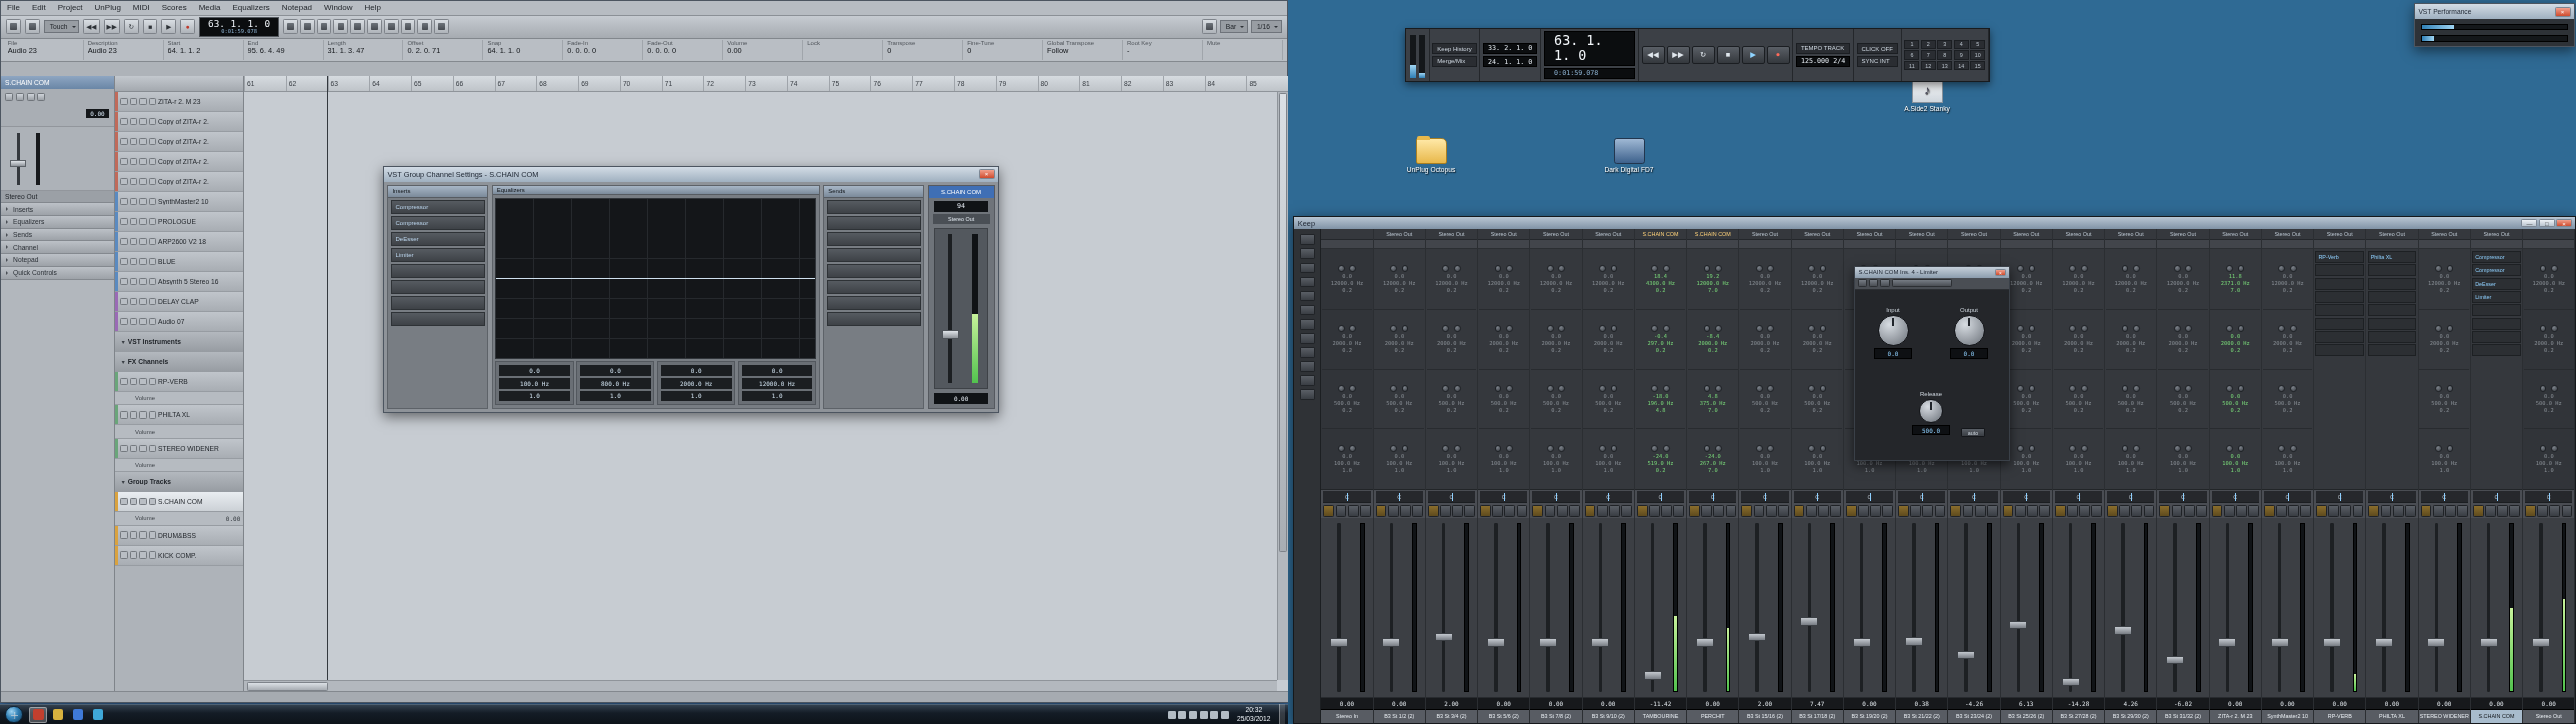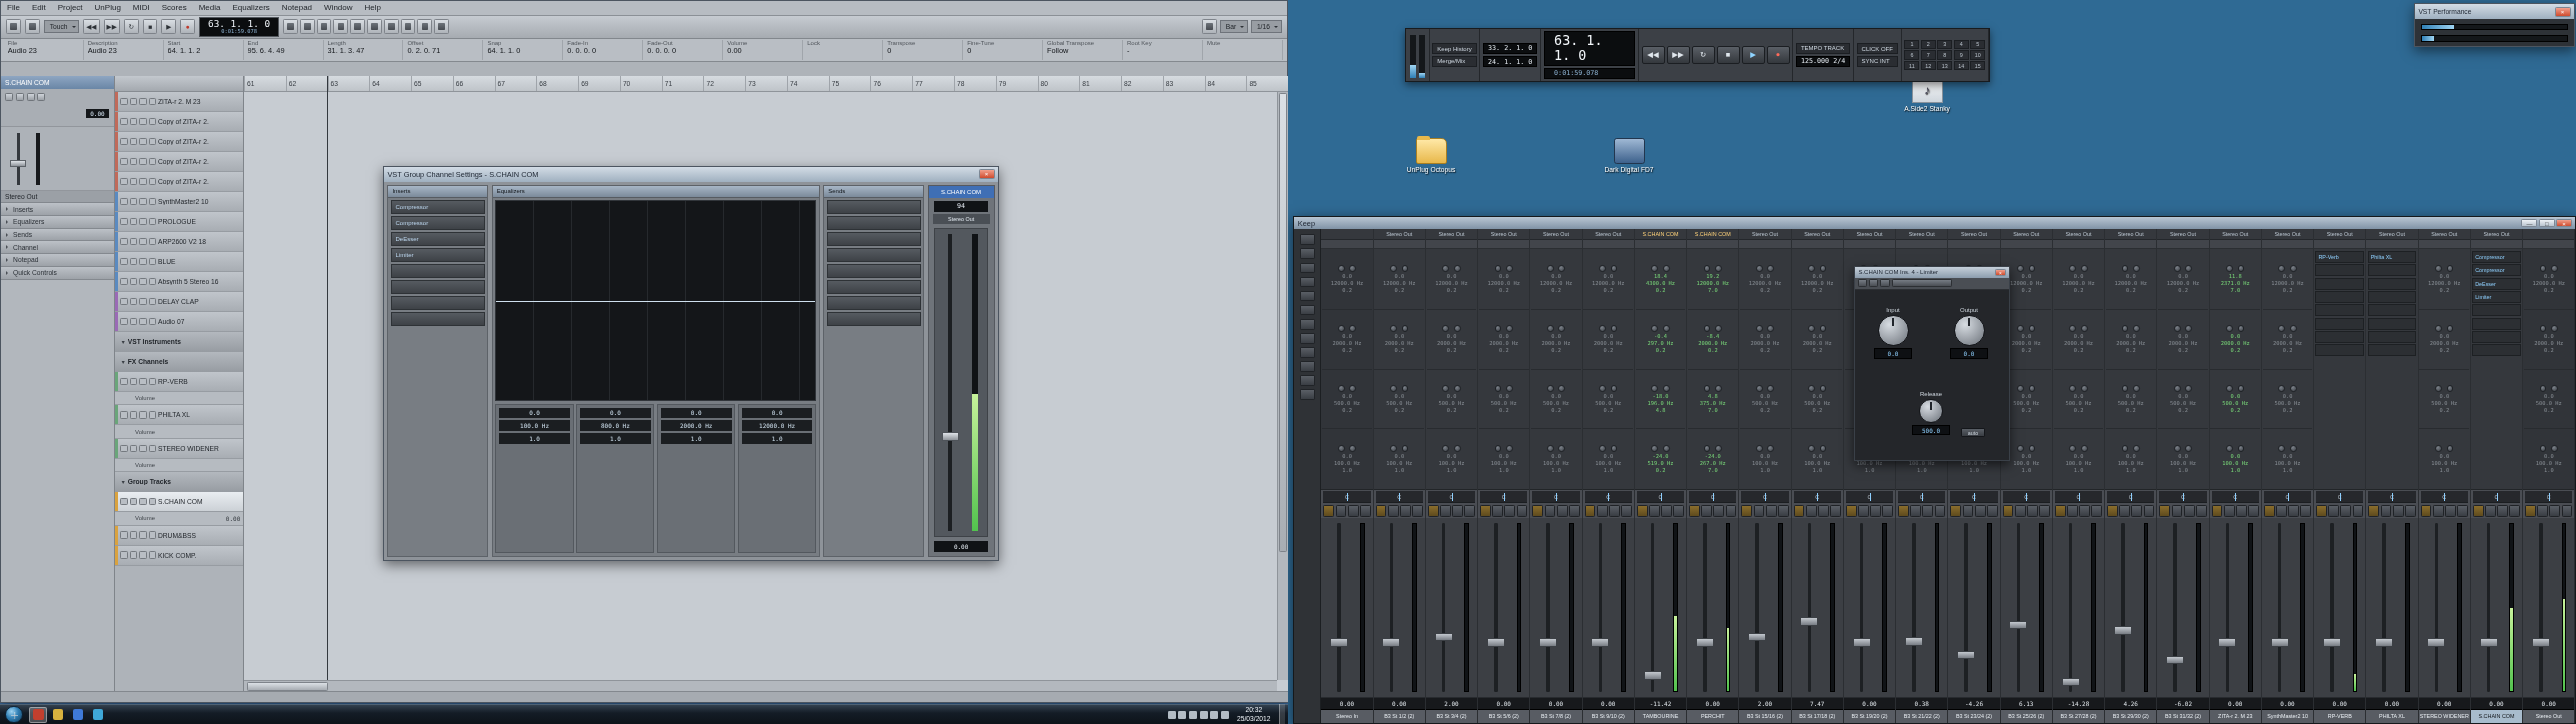--- a/index.html
+++ b/index.html
@@ -59,21 +59,21 @@
 #ruler{height:16px;background:linear-gradient(#d6dbe0,#bfc4c9);border-bottom:0.7px solid #8f949a;display:flex;font-size:6.7px;color:#383d43}
 #ruler span{flex:1;border-left:0.7px solid #9fa4aa;padding:4px 0 0 2px}
 #arr-grid{position:absolute;left:0;top:16px;right:11.4px;bottom:12px;background:repeating-linear-gradient(90deg,transparent 0 41px,#b9bec4 41px 41px)}
 #cursor{position:absolute;top:0;bottom:0;width:0.7px;background:#33383e;left:83px}
 #arr-vscroll{position:absolute;right:0;top:16px;bottom:12px;width:11.4px;background:#b3b8be;border-left:0.7px solid #8f949a}
 #arr-vscroll .thumb{position:absolute;left:1.3px;right:1.3px;top:1.3px;height:78%;background:linear-gradient(#dbe0e5,#a8adb3);border:0.7px solid #7e838a;border-radius:1.3px}
 #arr-hscroll{position:absolute;left:0;right:11.4px;bottom:0;height:12px;background:#b3b8be;border-top:0.7px solid #8f949a}
 #arr-hscroll .thumb{position:absolute;top:1.3px;bottom:1.3px;left:2.7px;width:81px;background:linear-gradient(#dbe0e5,#a8adb3);border:0.7px solid #7e838a;border-radius:1.3px}
 #cubase-bottom{position:absolute;left:0;bottom:0;width:1287px;height:10.7px;background:#a6abb1;border-top:0.7px solid #83888e}
 
-#gcs{left:383px;top:166px;width:616px;height:395px;z-index:50;background:#fef9c3}
+#gcs{left:383px;top:166px;width:616px;height:247px;z-index:50;background:#fef9c3}
 #gcs-body{position:absolute;left:0;top:14.8px;right:0;bottom:0;display:flex;gap:3.4px;padding:3.4px;background:#8e9399}
 .gcs-col{background:#787d83;border:0.7px solid #5d6268;display:flex;flex-direction:column}
 .gcs-head{height:11.4px;background:linear-gradient(#a7b6c6,#7b8a9a);color:#101418;font-size:6px;display:flex;align-items:center;padding:0 4px;border-bottom:0.7px solid #565b61}
 #gcs-ins{width:101px}
 .slot{height:14px;margin:2px 2.7px 0 2.7px;background:linear-gradient(#565b61,#3e4247);border:0.7px solid #2e3236;color:#bcd6ee;font-size:6px;display:flex;align-items:center;padding:0 3.4px;white-space:nowrap;overflow:hidden}
 #gcs-eq{flex:1}
 #gcs-graph{margin:2.7px;height:201px;background:#141619;border:0.7px solid #31353a;position:relative;background-image:repeating-linear-gradient(0deg,transparent 0 19.5px,#26292d 19.5px 20px),repeating-linear-gradient(90deg,transparent 0 37px,#26292d 37px 38px)}
 #gcs-curve{position:absolute;left:0;right:0;top:50%;height:0.7px;background:#cfe0ee}
 #gcs-bands{display:flex;gap:2.7px;padding:0 2.7px 2.7px 2.7px;flex:1}
 .gband{flex:1;background:#6a6f75;border:0.7px solid #53585e;display:flex;flex-direction:column;gap:2px;padding:2.7px;align-items:stretch}

